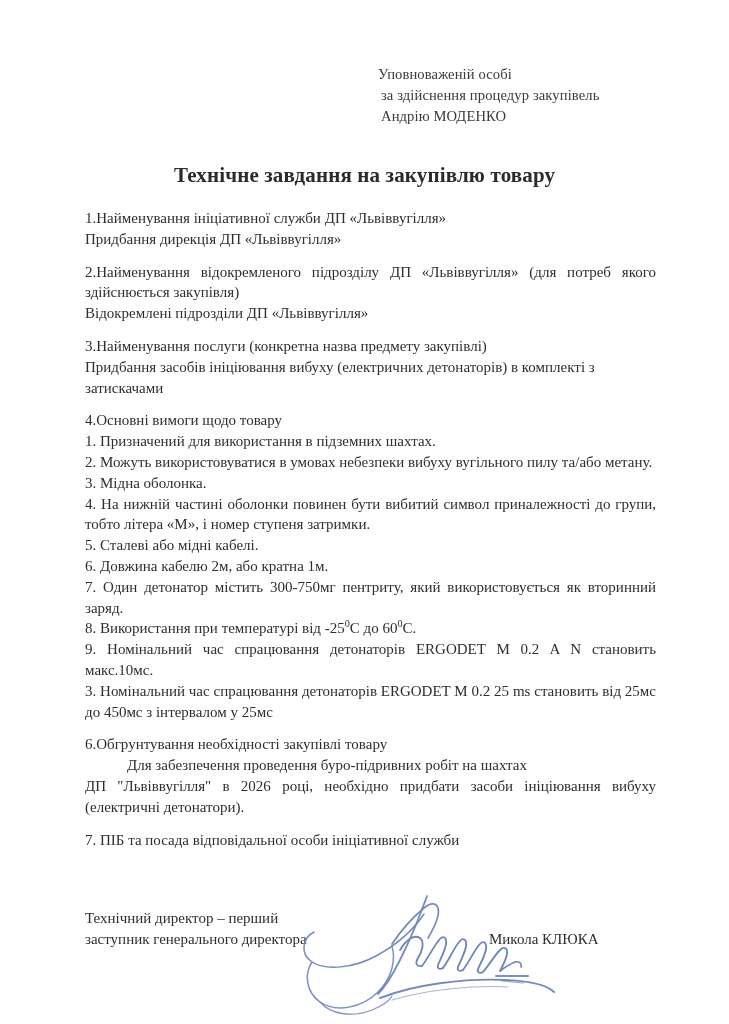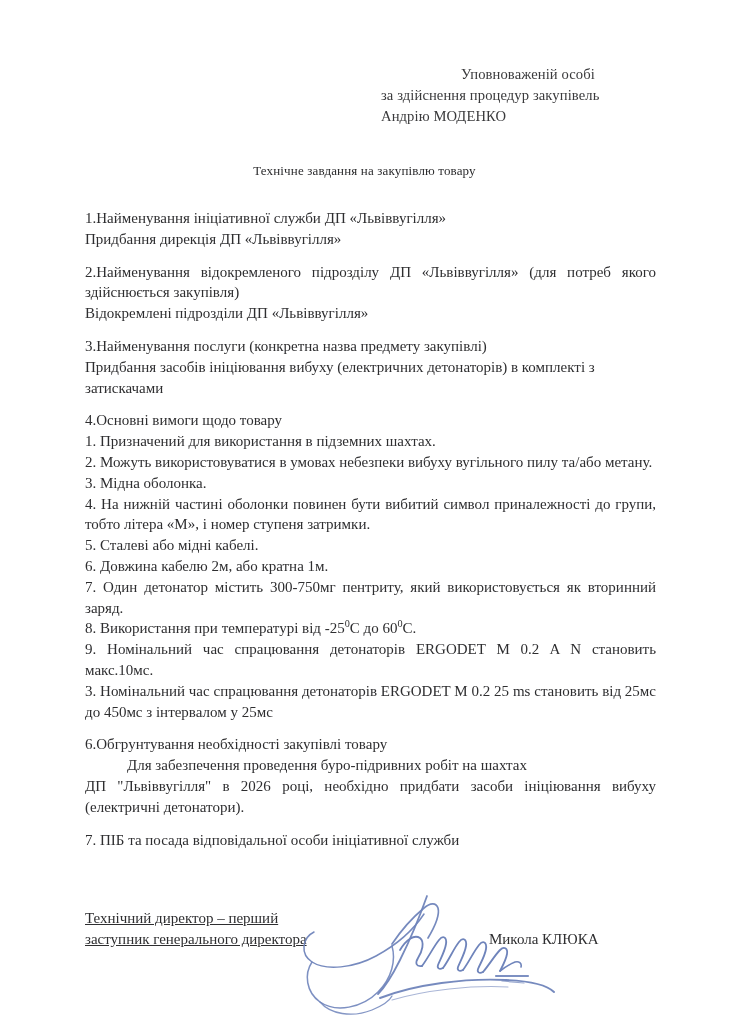--- a/index.html
+++ b/index.html
@@ -28,33 +28,33 @@
   .addressee {
     position: absolute;
     left: 378px;
     top: 64px;
     width: 300px;
     font-size: 14.6px;
     line-height: 21px;
     color: #3a3a3c;
     letter-spacing: 0.1px;
   }
-  .addressee .ln1 { margin-left: 0px; text-align: center; }
+  .addressee .ln1 { margin-left: 0px; }
   .addressee .ln2 { margin-left: 3px; }
   .addressee .ln3 { margin-left: 3px; }
 
   
   .doc-title {
     position: absolute;
     left: 0;
     top: 163px;
     width: 729px;
     text-align: center;
-    font-size: 13px;
-    font-weight: normal;
+    font-size: 21px;
+    font-weight: bold;
     letter-spacing: 0.15px;
     color: #2b2b2d;
   }
 
   
   .body-area {
     position: absolute;
     left: 85px;
     top: 208px;
     width: 571px;
@@ -95,21 +95,20 @@
     line-height: 20.8px;
     color: #2e2e30;
   }
   .sig-role {
     position: absolute;
     left: 0;
     top: 0;
     width: 300px;
     text-align: left;
     white-space: pre-line;
-    text-decoration: underline;
   }
   .sig-name {
     position: absolute;
     left: 404px;
     top: 21px;
     white-space: nowrap;
   }
 
   
   .signature {

